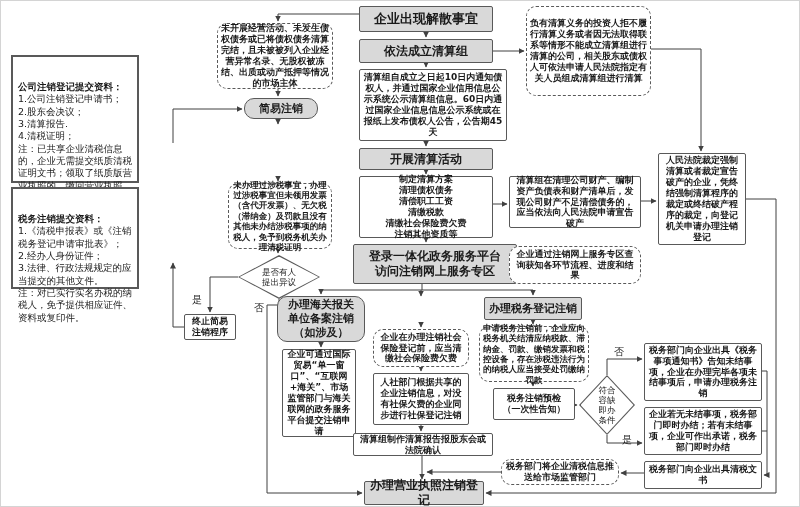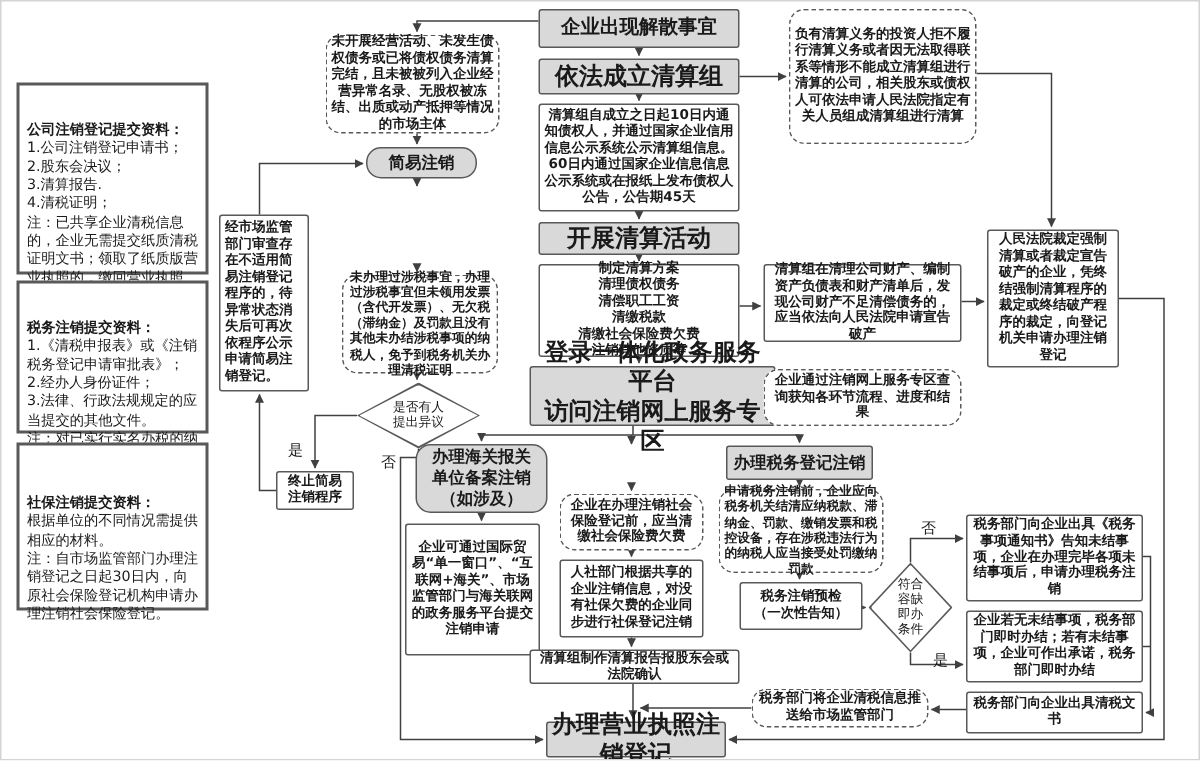--- a/index.html
+++ b/index.html
@@ -11,21 +11,21 @@
   .node{
     position:absolute;box-sizing:border-box;background:#fff;
     border:1px solid #595959;display:flex;align-items:center;justify-content:center;
     text-align:center;font-size:9px;line-height:1.22;padding:1px 3px;
     white-space:pre-line;border-radius:2px;font-weight:bold;
   }
   .gray{background:#d9d9d9;font-weight:bold;}
   .dashed{border:1px dashed #595959;border-radius:10px;}
   .round{border-radius:10px;}
   .h1{font-size:13px;font-weight:bold;}
-  .h2{font-size:16px;font-weight:bold;}
+  .h2{font-size:12px;font-weight:bold;}
   .h3{font-size:11px;font-weight:bold;line-height:1.25;}
   .small{font-size:8.5px;}
   .leftalign{text-align:left;}
   .info{
     position:absolute;box-sizing:border-box;background:#fff;border:2px solid #595959;
     padding:5px 5px;font-size:9.5px;line-height:1.3;text-align:left;
   }
   .info .title{font-weight:bold;display:block;margin-top:19px;}
   .info .body{white-space:pre-line;display:block;}
   .diamond{position:absolute;}
@@ -106,29 +106,24 @@
 4.清税证明；
 注：已共享企业清税信息的，企业无需提交纸质清税证明文书；领取了纸质版营业执照的，缴回营业执照正、副本。</span>
   </div>
   <div class="info" style="left:10px;top:186px;width:128px;height:102px">
     <span class="title">税务注销提交资料：</span>
     <span class="body">1.《清税申报表》或《注销税务登记申请审批表》；
 2.经办人身份证件；
 3.法律、行政法规规定的应当提交的其他文件。
 注：对已实行实名办税的纳税人，免予提供相应证件、资料或复印件。</span>
   </div>
-  <div class="info" style="left:10px;top:294px;width:128px;height:112px;padding-top:14px">
-    <span class="title">社保注销提交资料：</span>
-    <span class="body">根据单位的不同情况需提供相应的材料。
-注：自市场监管部门办理注销登记之日起30日内，向原社会保险登记机构申请办理注销社会保险登记。</span>
-  </div>
 
   <div class="node gray h1" style="left:358px;top:5px;width:134px;height:26px">企业出现解散事宜</div>
   <div class="node gray h2" style="left:358px;top:38px;width:134px;height:24px">依法成立清算组</div>
-  <div class="node" style="left:358px;top:68px;width:134px;height:72px">清算组自成立之日起10日内通知债权人，并通过国家企业信用信息公示系统公示清算组信息。60日内通过国家企业信息信息公示系统或在报纸上发布债权人公告，公告期45天</div>
+  <div class="node" style="left:358px;top:68px;width:148px;height:72px">清算组自成立之日起10日内通知债权人，并通过国家企业信用信息公示系统公示清算组信息。60日内通过国家企业信息信息公示系统或在报纸上发布债权人公告，公告期45天</div>
   <div class="node" style="left:358px;top:175px;width:134px;height:62px">制定清算方案
 清理债权债务
 清偿职工工资
 清缴税款
 清缴社会保险费欠费
 注销其他资质等</div>
   <div class="node gray h2" style="left:358px;top:147px;width:134px;height:22px">开展清算活动</div>
   <div class="node gray h2" style="left:352px;top:243px;width:164px;height:40px">登录一体化政务服务平台
 访问注销网上服务专区</div>
 
@@ -136,33 +131,32 @@
   <div class="node gray h3 round" style="left:243px;top:97px;width:74px;height:21px">简易注销</div>
   <div class="node dashed small" style="left:227px;top:182px;width:104px;height:66px">未办理过涉税事宜，办理过涉税事宜但未领用发票（含代开发票）、无欠税（滞纳金）及罚款且没有其他未办结涉税事项的纳税人，免予到税务机关办理清税证明</div>
   <div class="diamond" style="left:237px;top:254px;width:82px;height:44px">
     <div class="diamond-bg"></div>
     <div class="diamond-in"></div>
     <div class="diamond-label">是否有人
 提出异议</div>
   </div>
   <div class="node" style="left:183px;top:313px;width:52px;height:26px">终止简易
 注销程序</div>
-  <div class="node leftalign" style="left:145px;top:142px;width:60px;height:118px">经市场监管部门审查存在不适用简易注销登记程序的，待异常状态消失后可再次依程序公示申请简易注销登记。</div>
   <span class="edge-label" style="left:191px;top:292px">是</span>
   <span class="edge-label" style="left:253px;top:300px">否</span>
 
   <div class="node dashed" style="left:525px;top:5px;width:125px;height:90px">负有清算义务的投资人拒不履行清算义务或者因无法取得联系等情形不能成立清算组进行清算的公司，相关股东或债权人可依法申请人民法院指定有关人员组成清算组进行清算</div>
   <div class="node" style="left:657px;top:152px;width:88px;height:92px">人民法院裁定强制清算或者裁定宣告破产的企业，凭终结强制清算程序的裁定或终结破产程序的裁定，向登记机关申请办理注销登记</div>
   <div class="node" style="left:508px;top:175px;width:132px;height:52px">清算组在清理公司财产、编制资产负债表和财产清单后，发现公司财产不足清偿债务的，应当依法向人民法院申请宣告破产</div>
   <div class="node dashed" style="left:508px;top:245px;width:132px;height:38px">企业通过注销网上服务专区查询获知各环节流程、进度和结果</div>
 
   <div class="node gray h3 round" style="left:276px;top:295px;width:88px;height:46px">办理海关报关
 单位备案注销
 （如涉及）</div>
-  <div class="node" style="left:269px;top:348px;width:90px;height:88px">企业可通过国际贸易“单一窗口”、“互联网+海关”、市场监管部门与海关联网的政务服务平台提交注销申请</div>
+  <div class="node" style="left:281px;top:348px;width:74px;height:88px">企业可通过国际贸易“单一窗口”、“互联网+海关”、市场监管部门与海关联网的政务服务平台提交注销申请</div>
 
   <div class="node dashed" style="left:372px;top:328px;width:96px;height:38px">企业在办理注销社会保险登记前，应当清缴社会保险费欠费</div>
   <div class="node" style="left:372px;top:372px;width:96px;height:52px">人社部门根据共享的企业注销信息，对没有社保欠费的企业同步进行社保登记注销</div>
 
   <div class="node gray h3" style="left:483px;top:296px;width:98px;height:23px">办理税务登记注销</div>
   <div class="node dashed small" style="left:478px;top:325px;width:110px;height:56px">申请税务注销前，企业应向税务机关结清应纳税款、滞纳金、罚款、缴销发票和税控设备，存在涉税违法行为的纳税人应当接受处罚缴纳罚款</div>
   <div class="node" style="left:492px;top:387px;width:82px;height:32px">税务注销预检
 （一次性告知）</div>
   <div class="diamond" style="left:578px;top:374px;width:56px;height:60px">
     <div class="diamond-bg"></div>

